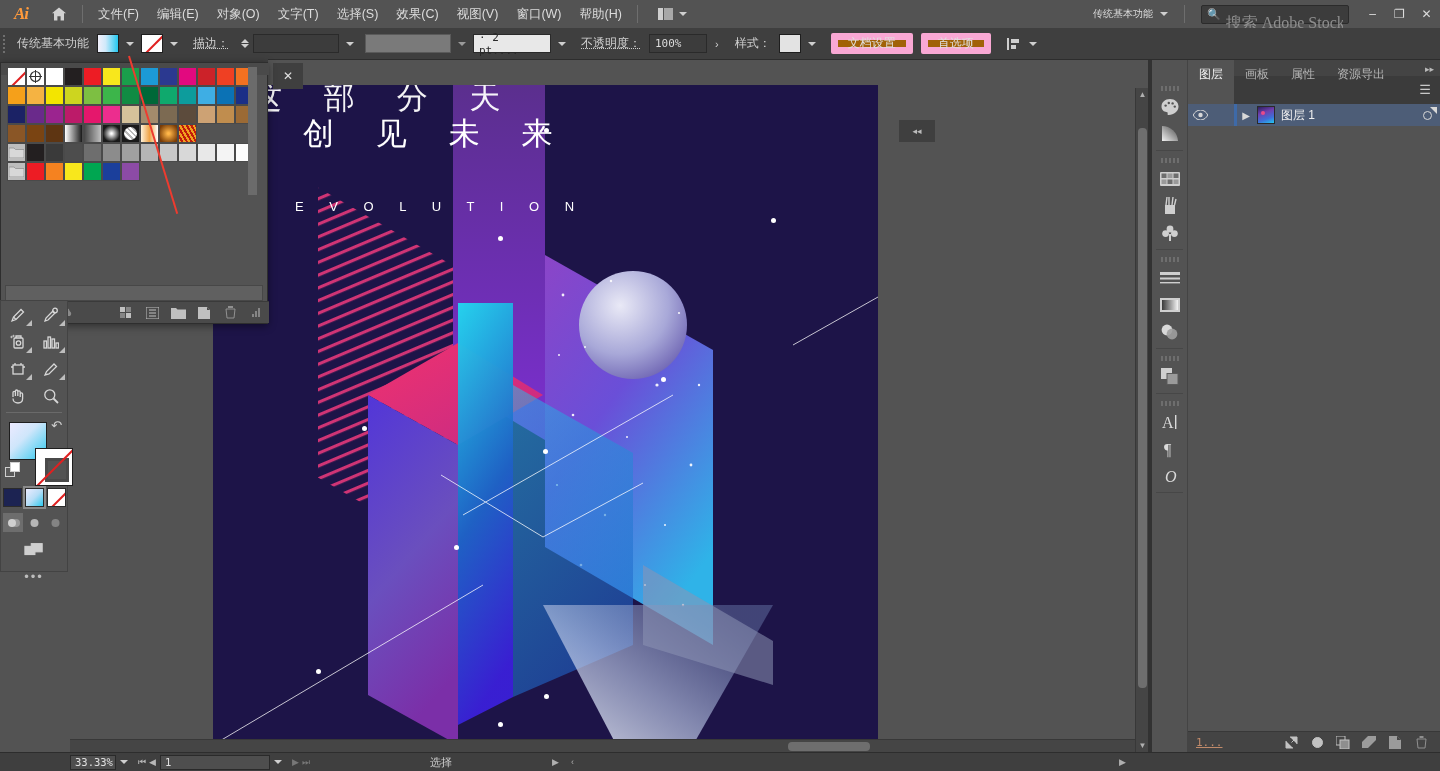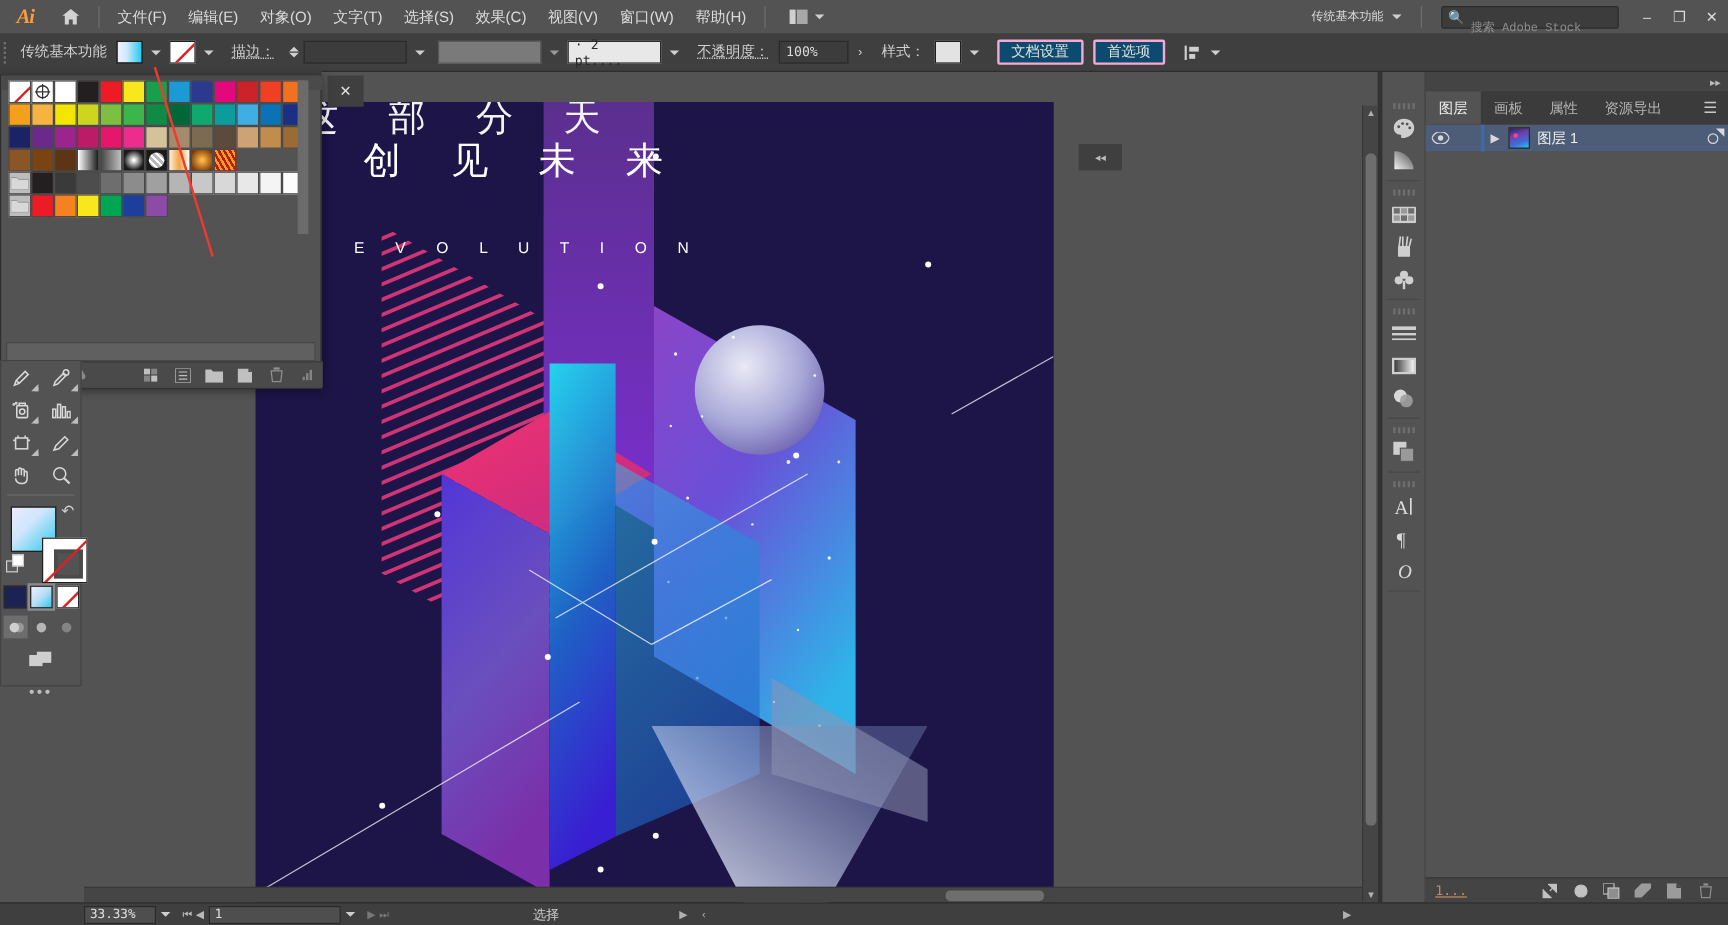--- a/index.html
+++ b/index.html
@@ -36,21 +36,21 @@
   .arrange-ico i.b { width:9px; height:12px; background:#a8a8a8; }
   .caret { width:0;height:0;border-left:4px solid transparent;border-right:4px solid transparent;border-top:4px solid #cfcfcf; }
   .mb-right { margin-left:auto; display:flex; align-items:center; height:28px; }
   .workspace-sel { display:flex; align-items:center; gap:7px; padding:0 10px; font-size:10px; color:#dcdcdc;}
   .stock-search {
     display:flex; align-items:center; gap:5px;
     width:148px; height:19px; background:#3c3c3c; border:1px solid #2b2b2b;
     border-radius:2px; padding:0 5px; margin:0 10px;
   }
   .stock-search .sico { color:#b4b4b4; font-size:11px; }
-  .stock-ph { font-size:10px; color:#8e8e8e; white-space:nowrap; overflow:hidden; font-family:Liberation Mono, monospace;margin-top:18px;}
+  .stock-ph { font-size:16px; color:#8e8e8e; white-space:nowrap; overflow:hidden; font-family:Liberation Serif, serif;margin-top:18px;}
   .winbtn { width:27px; height:28px; display:flex; align-items:center; justify-content:center; color:#dcdcdc; font-size:12px;}
 
   
   .ctrlbar {
     position:absolute; left:0; top:28px; width:1440px; height:32px;
     background:#3f3f3f; display:flex; align-items:center; border-bottom:1px solid #2d2d2d;
   }
   .grip { width:9px; height:22px; display:flex; flex-direction:column; justify-content:center; gap:2px; padding-left:3px;}
   .grip i { display:block; width:2px; height:2px; background:#6f6f6f;}
   .ctrl-label { font-size:12px; color:#d0d0d0; margin:0 8px; white-space:nowrap; }
@@ -65,21 +65,21 @@
   .stepper .up { border-bottom:4px solid #d0d0d0;}
   .stepper .dn { border-top:4px solid #d0d0d0;}
   .inp {
     height:19px; background:#3c3c3c; border:1px solid #2a2a2a; color:#dcdcdc;
     font-size:11px; display:flex; align-items:center; padding:0 5px;
     font-family:"DejaVu Sans Mono",monospace;
   }
   .inp.light { background:#e8e8e8; color:#2a2a2a; }
   .inp.flat { background:#7a7a7a; border-color:#5a5a5a; }
   .btn-ghost {
-    height:21px; border:2px solid #f9a8d4; background:#0c4a6e; color:#e0e0e0;
+    height:21px; border:7px solid #f9a8d4; background:#a16207; color:#e0e0e0;
     display:flex; align-items:center; padding:0 10px; font-size:12px; border-radius:2px; margin-left:8px;
   }
   .icon-g { fill:#cfcfcf; }
 
   
   .canvas-area {
     position:absolute; left:0; top:60px; width:1148px; height:692px; background:#535353;
   }
   .doc-scroll-v {
     position:absolute; right:0; top:28px; width:13px; height:664px; background:#454545;
@@ -193,21 +193,21 @@
   .rail-btn { width:36px; height:27px; display:flex; align-items:center; justify-content:center; }
   .rail-btn svg { fill:#cfcfcf; }
   .rail-div { height:1px; background:#474747; margin:3px 4px; }
 
   
   .rpanel {
     position:absolute; right:0; top:60px; width:252px; height:692px; background:#444;
   }
   .rp-expand { position:absolute; right:6px; top:4px; color:#bbb; font-size:9px;}
   .rp-tabs { display:flex; align-items:flex-end; height:28px; margin-top:16px; background:#3b3b3b; }
-  .rp-tab { padding:6px 11px 5px; font-size:12px; color:#b4b4b4; }
+  .rp-tab { padding:6px 11px 21px; font-size:12px; color:#b4b4b4; }
   .rp-tab.active { background:#535353; color:#f0f0f0; }
   .rp-menu { margin-left:auto; padding:0 9px; color:#c8c8c8; font-size:13px; line-height:28px;}
   .rp-body { background:#535353; height:664px; position:relative; }
   .layer-row {
     display:flex; align-items:center; height:22px; background:#4d5d77; position:relative;
   }
   .lr-eye { width:24px; display:flex; justify-content:center; }
   .lr-eye svg { fill:#d8d8d8; }
   .lr-lock { width:22px; }
   .lr-bar { width:3px; height:22px; background:#3e6aa8; }
@@ -232,21 +232,21 @@
   .rp-footer .fb { width:26px; height:21px; display:flex; align-items:center; justify-content:center;}
   .rp-footer svg { fill:#c2c2c2; }
 
   
   .statusbar {
     position:absolute; left:0; bottom:0; width:1440px; height:19px; background:#3f3f3f;
     display:flex; align-items:center; border-top:1px solid #2d2d2d;
   }
   .sb-gap { width:70px; }
   .sb-zoom {
-    width:60px; height:15px; background:#4e4e4e; border:1px solid #2a2a2a; color:#e0e0e0;
+    width:46px; height:15px; background:#4e4e4e; border:1px solid #2a2a2a; color:#e0e0e0;
     font-size:10.5px; display:flex; align-items:center; padding-left:4px;
     font-family:"DejaVu Sans Mono",monospace;
   }
   .sb-caret { width:16px; display:flex; align-items:center; justify-content:center; }
   .sb-nav { display:flex; align-items:center; gap:3px; margin-left:6px; color:#b8b8b8; font-size:9px;}
   .sb-nav .dim { color:#777; }
   .sb-page {
     width:110px; height:15px; background:#4e4e4e; border:1px solid #2a2a2a; color:#e0e0e0;
     font-size:10.5px; display:flex; align-items:center; padding-left:4px; margin-left:4px;
     font-family:"DejaVu Sans Mono",monospace;

